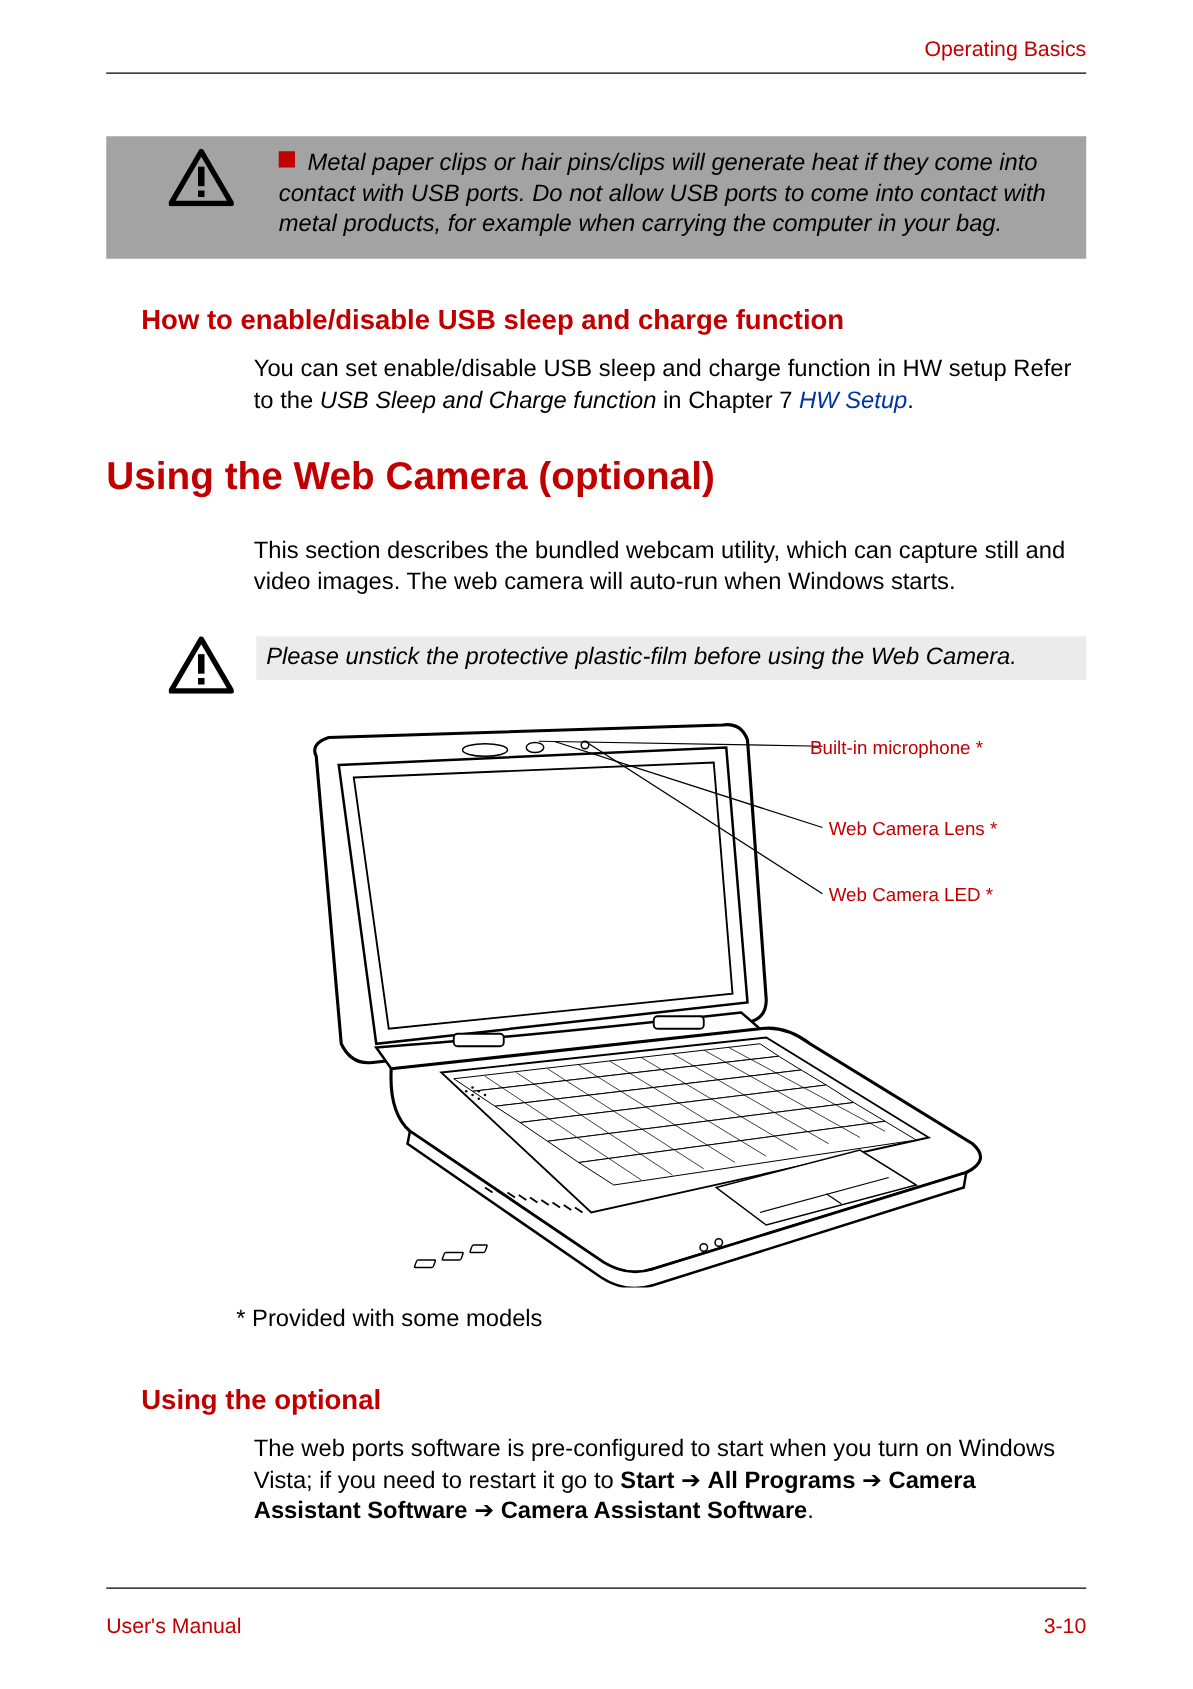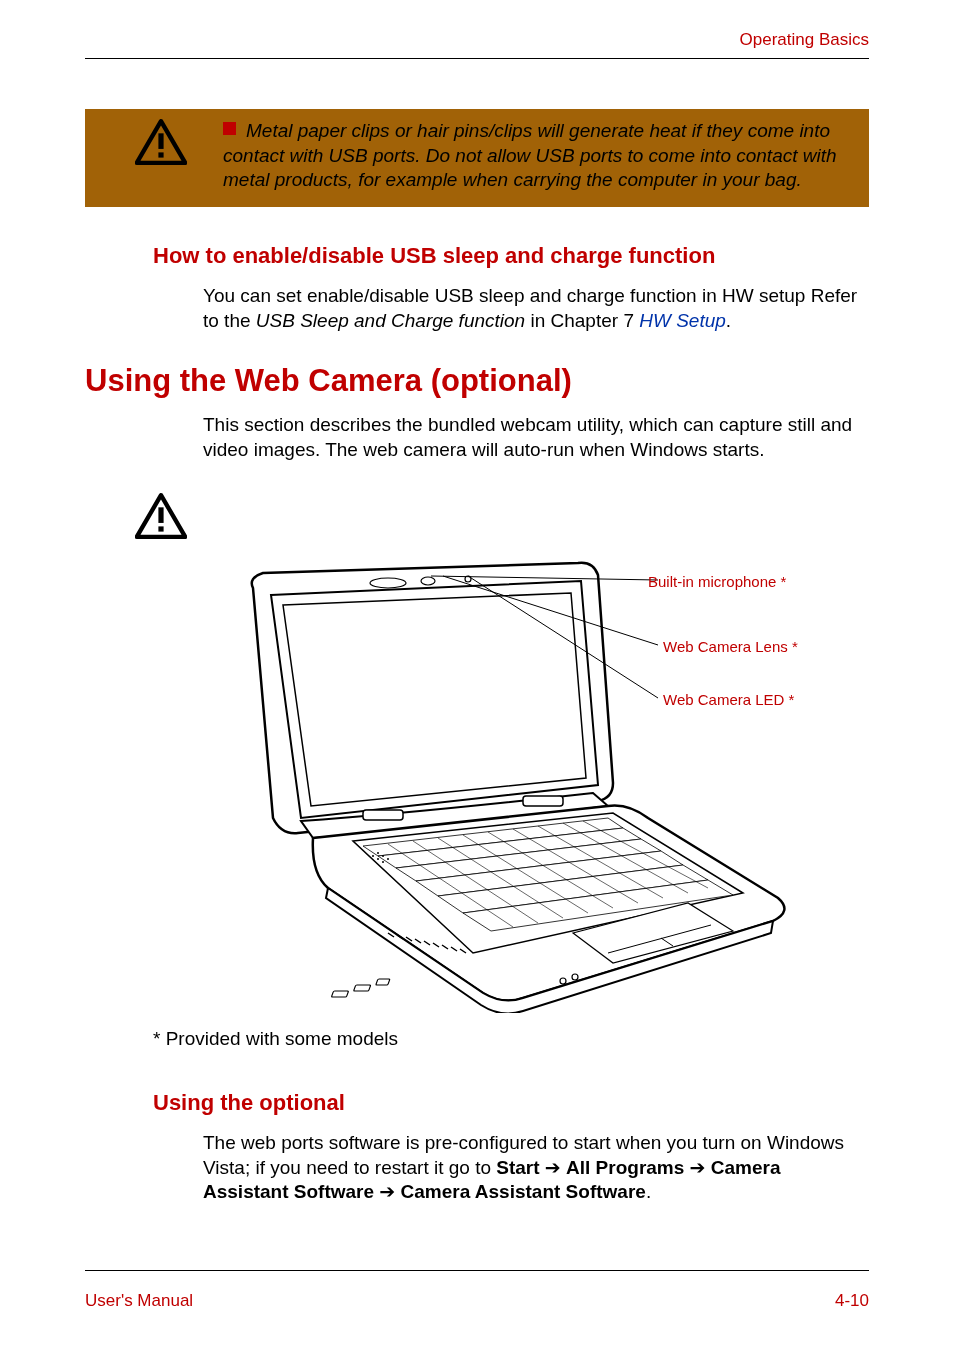--- a/index.html
+++ b/index.html
@@ -26,21 +26,21 @@
     }
     .hr-top {
       border: none;
       border-top: 1.5px solid #000;
       margin-bottom: 50px;
     }
     .warn-block {
       display: flex;
       align-items: flex-start;
       gap: 18px;
-      background: #a16207;
+      background: #a3a3a3;
       padding: 10px 12px 14px 0;
       margin-bottom: 36px;
     }
     .warn-block.nobg {
       background: transparent;
       padding: 0;
       margin-bottom: 10px;
     }
     .warn-icon {
       flex: 0 0 60px;
@@ -64,62 +64,62 @@
       width: 13px;
       height: 13px;
       background: #c00000;
       margin-right: 10px;
       vertical-align: 2px;
     }
     .h3 {
       color: #c00000;
       font-size: 22px;
       font-weight: bold;
-      margin-left: 68px;
+      margin-left: 28px;
       margin-bottom: 15px;
     }
     .body-text {
       font-size: 19px;
       line-height: 1.3;
       margin-left: 118px;
       margin-bottom: 30px;
     }
     .body-text .ital {
       font-style: italic;
     }
     .body-text .link {
       color: #0033aa;
       font-style: italic;
     }
     .h1 {
       color: #c00000;
       font-size: 31px;
       font-weight: bold;
-      margin-bottom: 14px;
+      margin-bottom: 30px;
     }
     .diagram-container {
       position: relative;
       margin-left: 128px;
       margin-bottom: 15px;
       height: 460px;
     }
     .diagram-svg {
       position: absolute;
       left: 0;
       top: 0;
     }
     .callout {
       position: absolute;
       color: #c00000;
       font-size: 15px;
       white-space: nowrap;
     }
     .footnote {
       font-size: 19px;
-      margin-left: 68px;
+      margin-left: 104px;
       margin-bottom: 40px;
     }
     .footer {
       position: absolute;
       bottom: 40px;
       left: 85px;
       right: 85px;
     }
     .footer hr {
       border: none;
@@ -166,20 +166,21 @@
   <div class="body-text">This section describes the bundled webcam utility, which can capture still and video images. The web camera will auto-run when Windows starts.</div>
 
   <div class="warn-block nobg">
     <div class="warn-icon">
       <svg viewBox="0 0 60 52">
         <polygon points="30,2 58,50 2,50" fill="none" stroke="#000" stroke-width="5" stroke-linejoin="round"></polygon>
         <rect x="27" y="16" width="6" height="18" fill="#000"></rect>
         <rect x="27" y="38" width="6" height="6" fill="#000"></rect>
       </svg>
     </div>
+    <div class="warn-body" style="background:#ebebeb; padding:5px 8px;">Please unstick the protective plastic-film before using the Web Camera.</div>
   </div>
 
   <div class="diagram-container">
     <svg class="diagram-svg" width="660" height="460" viewBox="0 0 660 460">
 
       <path d="M 40 35 Q 35 25 50 20 L 365 10 Q 380 8 385 22 L 400 230 Q 400 245 385 248 L 85 280 Q 68 282 60 265 Z" fill="#fff" stroke="#000" stroke-width="2.5"></path>
 
       <path d="M 58 42 L 368 28 L 385 232 L 88 265 Z" fill="#fff" stroke="#000" stroke-width="2"></path>
 
       <path d="M 70 52 L 358 40 L 373 225 L 98 253 Z" fill="#fff" stroke="#000" stroke-width="1.5"></path>
@@ -259,15 +260,15 @@
   <div class="h3">Using the optional</div>
   <div class="body-text">
     <span>The web ports software is pre-configured to start when you turn on Windows Vista; if you need to restart it go to </span><b>Start</b><span class="arrow"> ➔ </span><b>All Programs</b><span class="arrow"> ➔ </span><b>Camera Assistant Software</b><span class="arrow"> ➔ </span><b>Camera Assistant Software</b><span>.</span>
   </div>
 </div>
 
 <div class="footer">
   <hr>
   <div class="footer-row">
     <span>User's Manual</span>
-    <span>4-10</span>
+    <span>3-10</span>
   </div>
 </div>
 
 </body></html>

